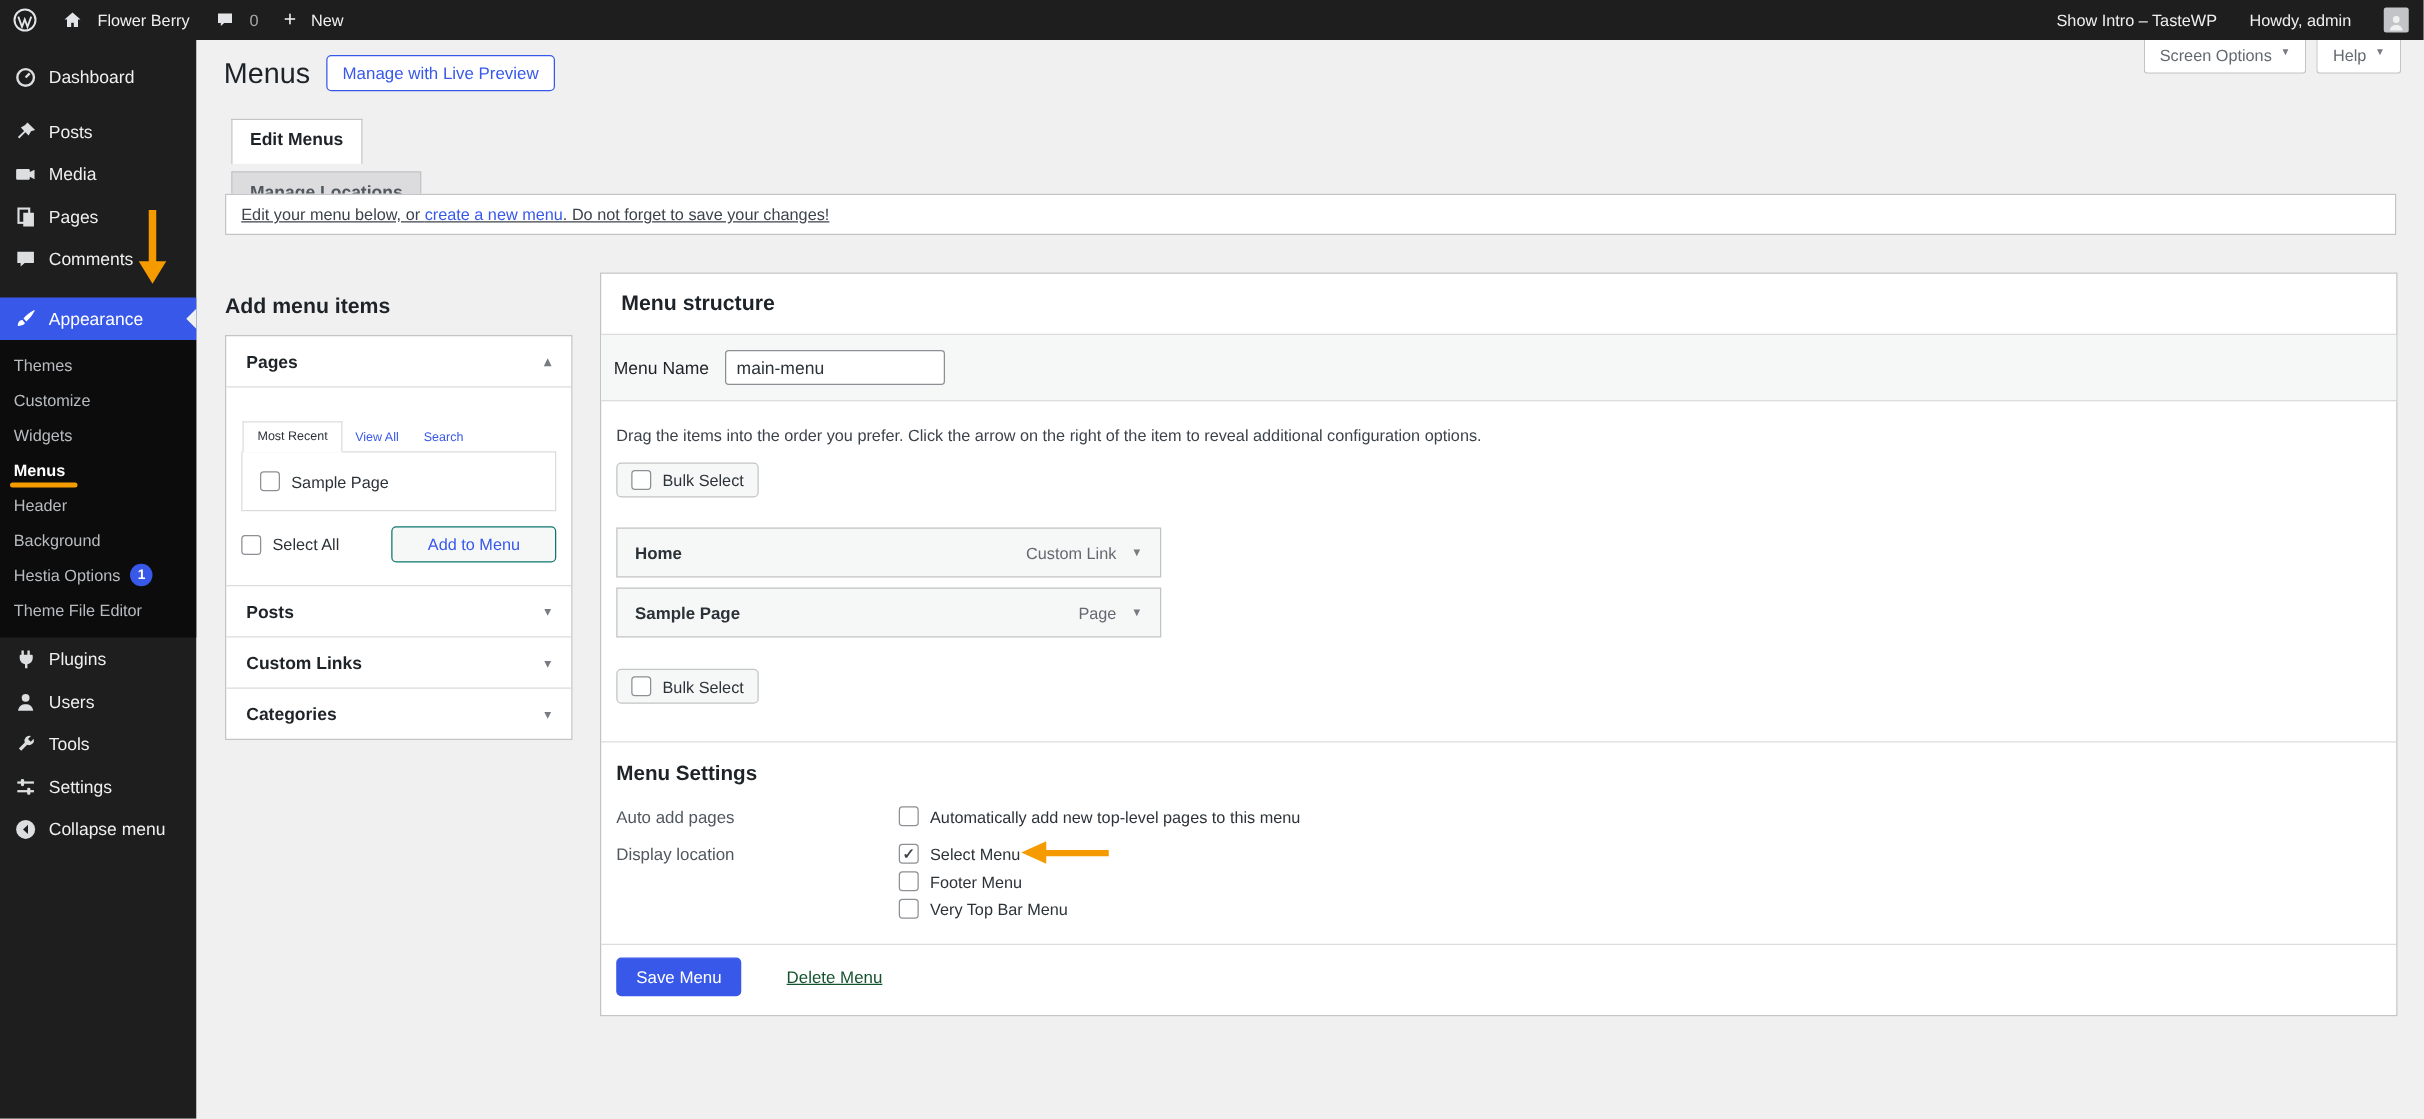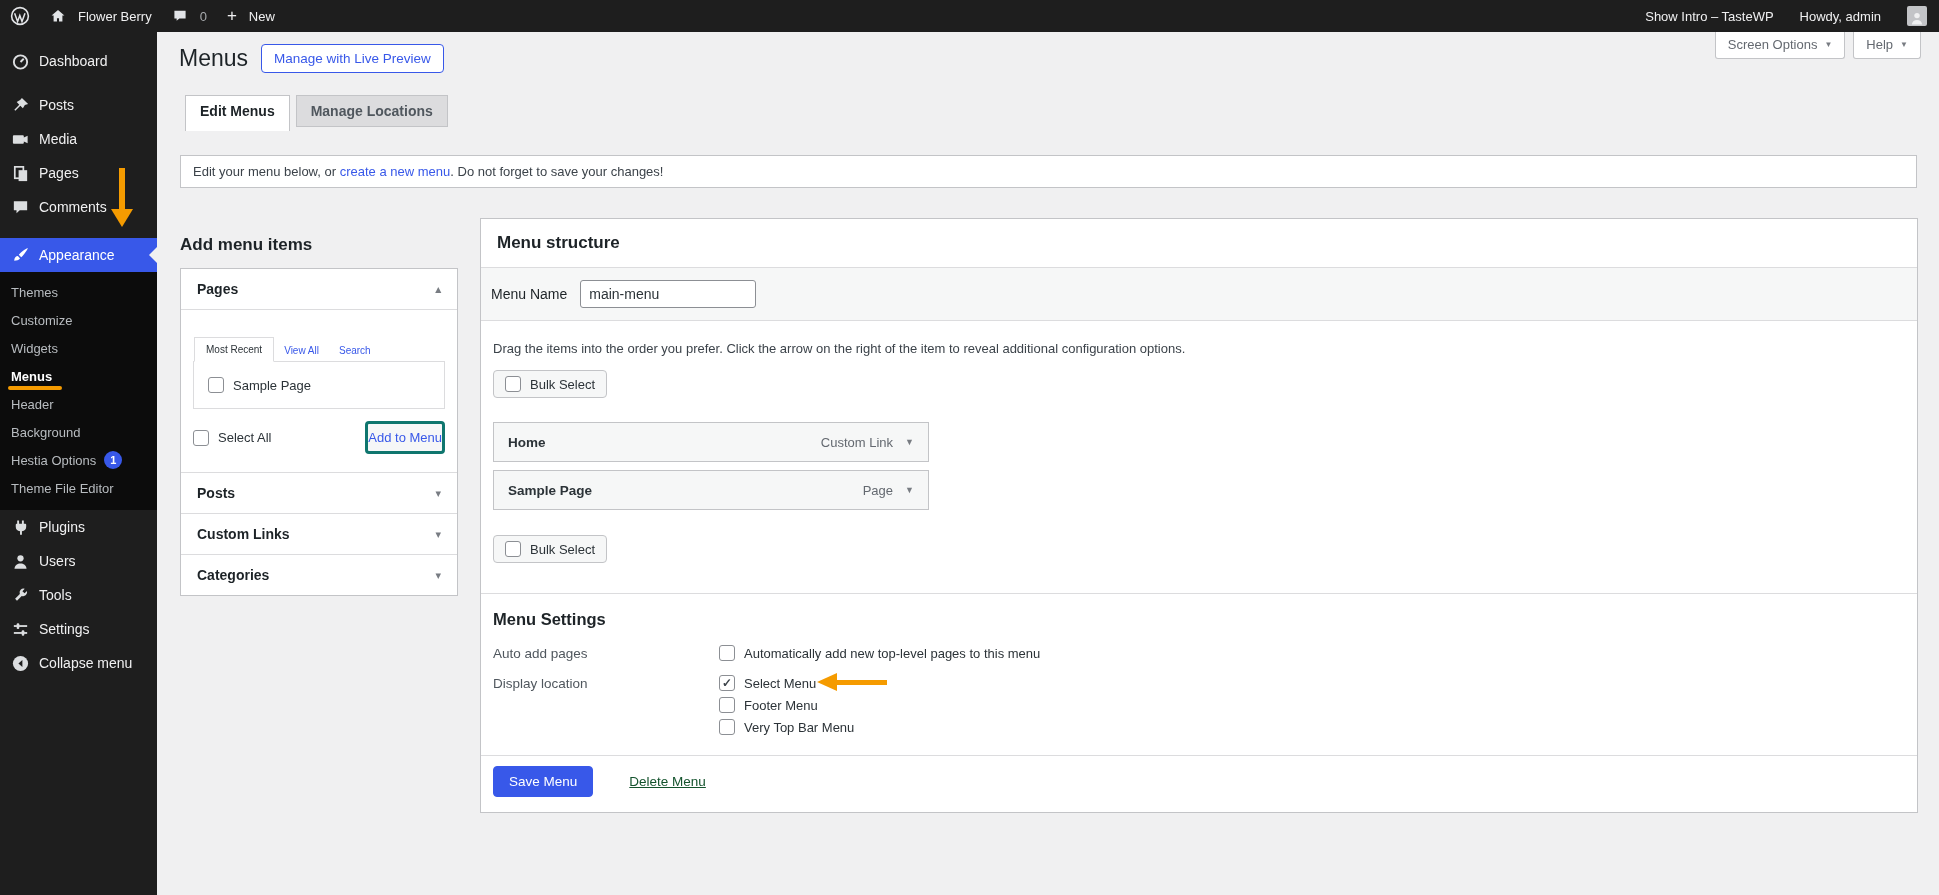--- a/index.html
+++ b/index.html
@@ -46,38 +46,38 @@
     min-width:18px; height:18px; border-radius:50%; background:#3858e9; color:#fff;
     font-size:11px; margin-left:8px; font-weight:bold;
   }
 
   
   #content { position:absolute; left:157px; top:32px; right:0; bottom:0; background:#f0f0f1; }
 
   .screen-meta { position:absolute; top:-2px; right:18px; display:flex; gap:8px; z-index:10; }
   .meta-btn {
     background:#fff; border:1px solid #c3c4c7; border-top:none; border-radius:0 0 3px 3px;
-    padding:7px 12px 6px; font-size:13px; color:#646970; display:flex; align-items:center; gap:7px; cursor:pointer;
+    padding:7px 12px 6px; font-size:13px; color:#646970; display:flex; align-items:flex-start; gap:7px; cursor:pointer;
   }
   .meta-btn .sel-arrow { font-size:8px; color:#787c82; }
 
   .title-row { position:absolute; left:22px; top:12px; display:flex; align-items:center; gap:13px; }
   .page-title { font-size:23px; font-weight:400; color:#1d2327; }
   .live-preview-btn {
     background:#fff; border:1px solid #3858e9; color:#3858e9; border-radius:4px;
     font-size:13.5px; padding:6px 12px; cursor:pointer; font-family:inherit;
   }
 
-  .nav-tabs { position:absolute; left:28px; top:63px; display:flex; gap:6px; align-items:flex-start; }
+  .nav-tabs { position:absolute; left:28px; top:63px; display:flex; gap:6px; align-items:flex-start;flex-direction:column; }
   .nav-tab { border:1px solid #c3c4c7; font-size:14px; font-weight:bold; padding:7px 14px; background:#dcdcde; color:#50575e; cursor:pointer; }
   .nav-tab.active { background:#fff; color:#1d2327; border-bottom:none; padding-bottom:12px; }
 
   .notice {
     position:absolute; left:23px; right:22px; top:123px; background:#fff;
-    border:1px solid #c3c4c7; padding:8px 12px; font-size:13px; color:#3c434a;
+    border:1px solid #c3c4c7; padding:8px 12px; font-size:13px; color:#3c434a;text-decoration:underline;
   }
   .notice a { color:#3858e9; }
 
   .col-heading { font-size:17px; font-weight:bold; color:#1d2327; margin-bottom:13px; }
 
   
   .left-col { position:absolute; left:23px; top:203px; width:278px; }
   .panel { background:#fff; border:1px solid #c3c4c7; }
   .acc-header { display:flex; align-items:center; justify-content:space-between; padding:12px 16px; font-size:14px; font-weight:bold; cursor:pointer; }
   .acc-header .acc-arrow { color:#787c82; font-size:11px; }
@@ -89,22 +89,22 @@
   .cb-row { display:flex; align-items:center; gap:9px; font-size:13px; color:#2c3338; }
   .cb {
     width:16px; height:16px; border:1px solid #8c8f94; border-radius:3px; background:#fff;
     display:inline-flex; align-items:center; justify-content:center; flex:none;
     font-size:12px; line-height:1; color:#3c434a; cursor:pointer;
   }
   .cb .mark { display:none; font-weight:bold; }
   .cb.checked .mark { display:block; }
   .pages-footer { margin-top:12px; display:flex; align-items:center; justify-content:space-between; }
   .add-to-menu-btn {
-    background:#f6f7f7; border:3px solid #0f766e; color:#3858e9; border-radius:4px;
-    font-size:13px; padding:6px 0; cursor:pointer; font-family:inherit;
+    background:#f6f7f7; border:1px solid #0f766e; color:#3858e9; border-radius:4px;
+    font-size:13px; padding:6px 28px; cursor:pointer; font-family:inherit;
   }
   .acc-section { border-top:1px solid #dcdcde; display:flex; align-items:center; justify-content:space-between; padding:12px 16px; font-size:14px; font-weight:bold; cursor:pointer; }
   .acc-section .acc-arrow { color:#787c82; font-size:11px; font-weight:normal; }
 
   
   .right-col { position:absolute; left:323px; right:21px; top:186px; }
   .ms-header { padding:14px 16px; font-size:17px; font-weight:bold; border-bottom:1px solid #dcdcde; }
   .name-row { background:#f6f7f7; border-bottom:1px solid #dcdcde; padding:12px 10px; display:flex; align-items:center; gap:13px; }
   .name-label { font-size:14px; color:#1d2327; }
   .name-input {

